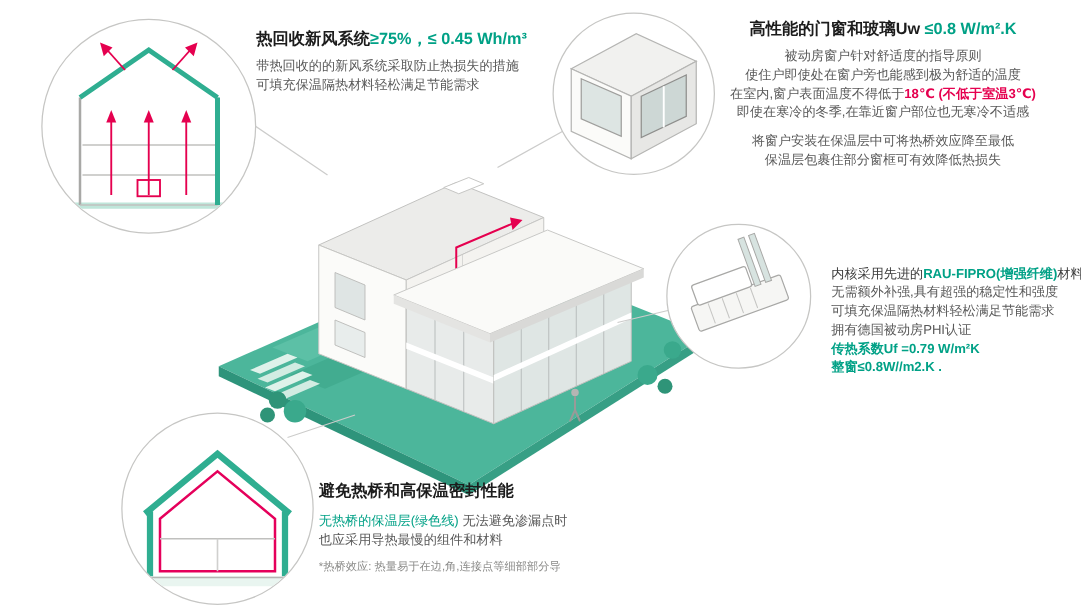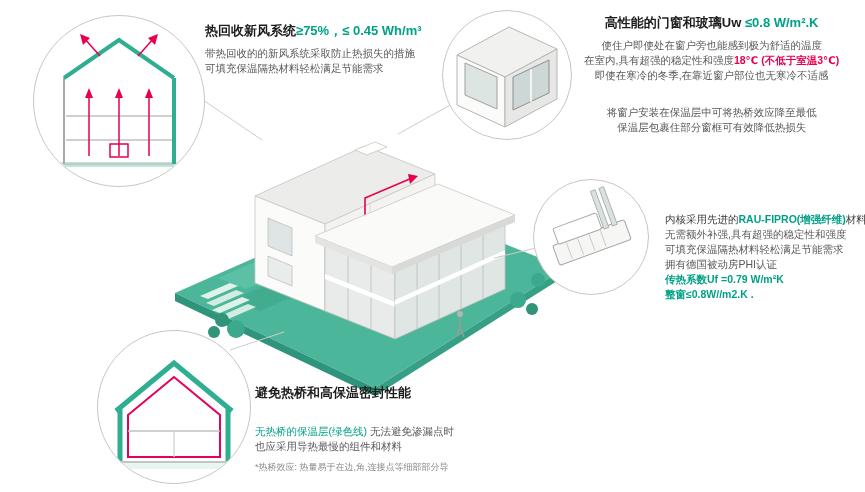--- a/index.html
+++ b/index.html
@@ -15,21 +15,21 @@
   }
   .leaders{position:absolute;left:0;top:0;z-index:2;}
   .house-wrap{position:absolute;z-index:1;}
   .txt{position:absolute;z-index:4;}
   .title{font-size:13px;font-weight:700;color:#1c1c1c;white-space:nowrap;}
   .title .green{color:#00A186;}
   .body{font-size:10.5px;line-height:15px;color:#595959;white-space:nowrap;}
   .body .red{color:#E5004F;}
   .body .greenb{color:#00A186;font-weight:700;}
   .body .redb{color:#E5004F;font-weight:700;}
-  .gap-top{margin-top:22px;}
+  .gap-top{margin-top:8px;}
   .footnote{font-size:9px;color:#8a8a88;margin-top:6px;}
 </style>
 </head>
 <body>
 
 <div class="canvas">
 
   <svg class="leaders" width="865" height="492">
     <line x1="203" y1="100" x2="262" y2="140" stroke="#cccccb" stroke-width="1"></line>
     <line x1="452" y1="104" x2="398" y2="134" stroke="#cccccb" stroke-width="1"></line>
@@ -195,22 +195,23 @@
     <div class="title"><span>热回收新风系统</span><span class="green">≥75%，≤ 0.45 Wh/m³</span></div>
     <div class="body" style="margin-top:6px;">
       <div>带热回收的的新风系统采取防止热损失的措施</div>
       <div>可填充保温隔热材料轻松满足节能需求</div>
     </div>
   </div>
 
   <div class="txt" style="left:584px;top:14px;text-align:center;">
     <div class="title"><span>高性能的门窗和玻璃Uw</span><span class="green"> ≤0.8 W/m².K</span></div>
     <div class="body" style="margin-top:6px;">
+      <div>被动房窗户针对舒适度的指导原则</div>
       <div>使住户即使处在窗户旁也能感到极为舒适的温度</div>
-      <div><span>在室内,具有超强的稳定性和强度</span><span class="redb">18℃</span><span class="redb"> (不低于室温3℃)</span></div>
+      <div><span>在室内,窗户表面温度不得低于</span><span class="redb">18℃</span><span class="redb"> (不低于室温3℃)</span></div>
       <div>即使在寒冷的冬季,在靠近窗户部位也无寒冷不适感</div>
       <div class="gap-top">将窗户安装在保温层中可将热桥效应降至最低</div>
       <div>保温层包裹住部分窗框可有效降低热损失</div>
     </div>
   </div>
 
   <div class="txt" style="left:665px;top:212px;">
     <div class="body">
       <div><span style="color:#3a3a3a;">内核采用先进的</span><span class="greenb">RAU-FIPRO(增强纤维)</span><span style="color:#3a3a3a;">材料</span></div>
       <div>无需额外补强,具有超强的稳定性和强度</div>

